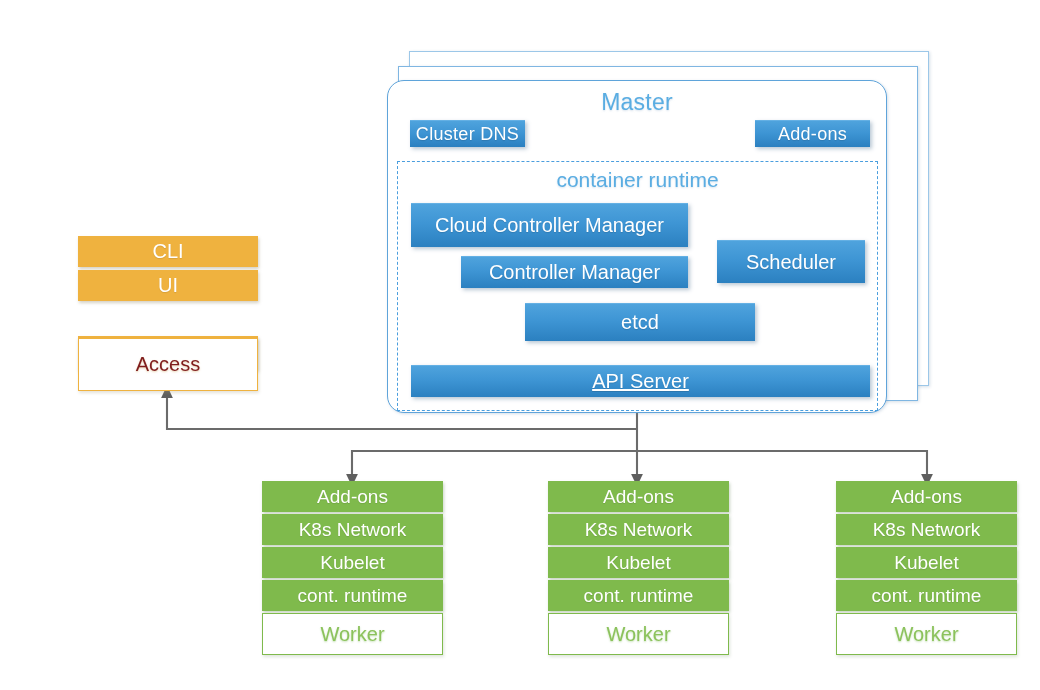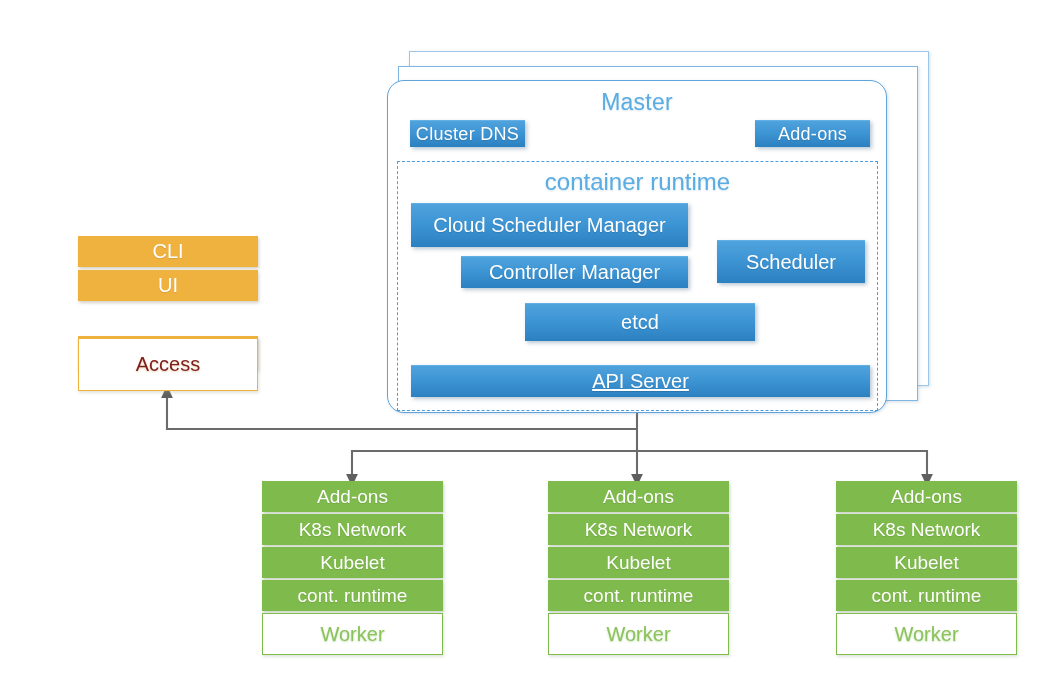--- a/index.html
+++ b/index.html
@@ -48,21 +48,21 @@
   .runtime-box {
     border: 1.6px dashed #4a9ede;
     background: transparent;
   }
   .runtime-title {
     position: absolute;
     left: 0; right: 0;
     top: 6px;
     text-align: center;
     color: #5aade2;
-    font-size: 24px;
+    font-size: 21px;
     text-shadow: 0 1px 2px rgba(185,205,225,0.6);
   }
 
   
   .blue-box {
     background: linear-gradient(to bottom, #4fa3dd 0%, #3e95d4 45%, #2b80c0 100%);
     color: #ffffff;
     display: flex;
     align-items: center;
     justify-content: center;
@@ -174,21 +174,21 @@
     <div class="master-title">Master</div>
   </div>
 
   <div class="abs blue-box small" style="left:410px; top:120px; width:115px; height:27px;">Cluster DNS</div>
   <div class="abs blue-box small" style="left:755px; top:120px; width:115px; height:27px;">Add-ons</div>
 
   <div class="abs runtime-box" style="left:397px; top:161px; width:481px; height:250px;">
     <div class="runtime-title">container runtime</div>
   </div>
 
-  <div class="abs blue-box" style="left:411px; top:203px; width:277px; height:44px;">Cloud Scheduler Manager</div>
+  <div class="abs blue-box" style="left:411px; top:203px; width:277px; height:44px;">Cloud Controller Manager</div>
 
   <div class="abs blue-box" style="left:461px; top:256px; width:227px; height:32px;">Controller Manager</div>
 
   <div class="abs blue-box" style="left:717px; top:240px; width:148px; height:43px;">Scheduler</div>
 
   <div class="abs blue-box" style="left:525px; top:303px; width:230px; height:38px;">etcd</div>
 
   <div class="abs blue-box" style="left:411px; top:365px; width:459px; height:32px;text-decoration:underline;">API Server</div>
 
   <div class="abs orange-box" style="left:78px; top:236px; width:180px; height:31px;">CLI</div>

